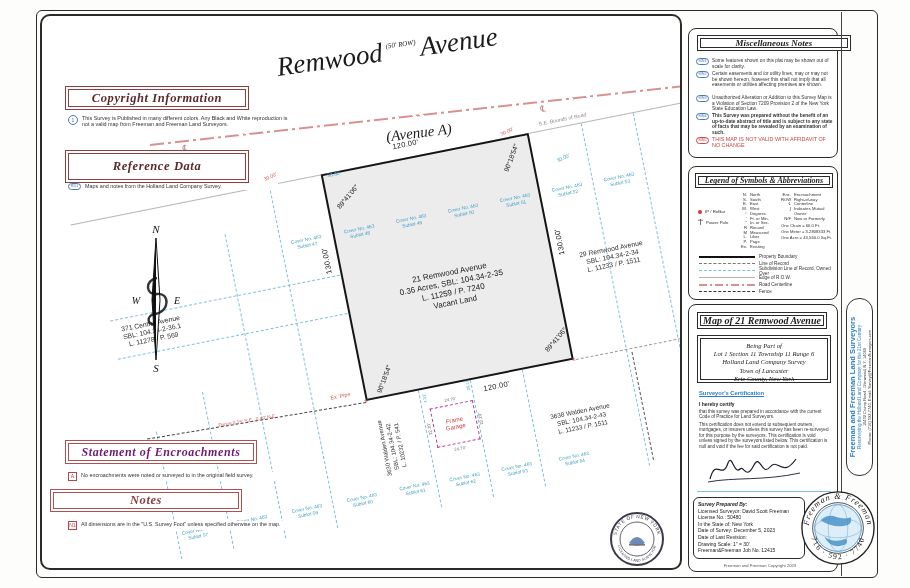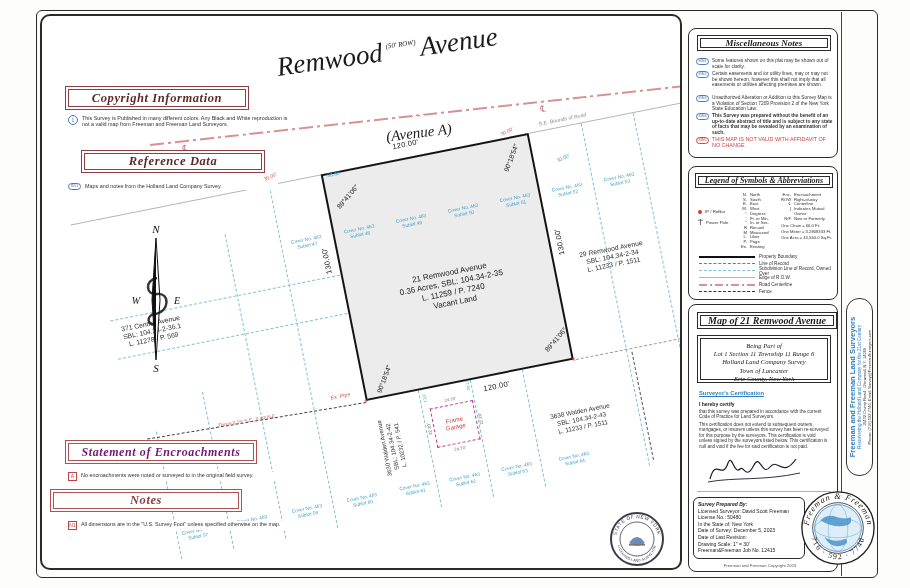--- a/index.html
+++ b/index.html
@@ -194,21 +194,21 @@
     <div class="hdr" style="left:23px;top:70px;width:184px;height:24px">
       <div class="hdr-in" style="font-size:12.5px">
           <span>Copyright Information</span>
         </div>
     </div>
     <div class="noterow" style="left:26px;top:99px;width:220px">
       <span class="badge-c">1</span>
       <span>This Survey is Published in many different colors.  Any Black and White reproduction is not a valid map from Freeman and Freeman Land Surveyors.</span>
     </div>
 
-    <div class="hdr" style="left:39px;top:134px;width:184px;height:23px">
+    <div class="hdr" style="left:23px;top:134px;width:184px;height:33px">
       <div class="hdr-in" style="font-size:12.5px">
           <span>Reference Data</span>
         </div>
     </div>
     <div class="noterow" style="left:26px;top:167px;width:210px">
       <span class="badge-o">RD1</span>
       <span>Maps and notes from the Holland Land Company Survey.</span>
     </div>
 
     <div class="hdr" style="left:23px;top:424px;width:192px;height:24px;border-color:#b05050">
@@ -226,21 +226,21 @@
           <span>Notes</span>
         </div>
     </div>
     <div class="noterow" style="left:26px;top:505px;width:245px">
       <span class="badge-s">N1</span>
       <span>All dimensions are in the "U.S. Survey Foot" unless specified otherwise on the map.</span>
     </div>
   </div>
 
   <div class="rpanel" style="left:688px;top:28px;width:150px;height:130px">
-    <div class="rtitle" style="left:8px;top:6px;width:134px;height:16px">
+    <div class="rtitle" style="left:8px;top:6px;width:154px;height:16px">
       <div class="rtitle-in" style="font-size:9px">
           <span>Miscellaneous Notes</span>
         </div>
     </div>
     <div class="mnrow" style="left:7px;top:29px;width:138px">
       <span class="badge-o">MN1</span>
       <span>Some features shown on this plat may be shown out of scale for clarity.</span>
     </div>
     <div class="mnrow" style="left:7px;top:42px;width:138px">
       <span class="badge-o">MN2</span>
@@ -385,21 +385,21 @@
           <span>Road Centerline</span>
         </div>
       <div class="linerow">
           <span class="sw" style="border-top:1.6px dashed #333"></span>
           <span>Fence</span>
         </div>
     </div>
   </div>
 
   <div class="rpanel" style="left:688px;top:304px;width:150px;height:268px">
-    <div class="rtitle" style="left:8px;top:7px;width:140px;height:17px">
+    <div class="rtitle" style="left:8px;top:7px;width:130px;height:17px">
       <div class="rtitle-in" style="font-size:10px">
           <span>Map of 21 Remwood Avenue</span>
         </div>
     </div>
     <div class="rtitle" style="left:8px;top:30px;width:134px;height:48px">
       <div class="rtitle-in serifit ctr" style="font-size:6.6px;line-height:8.4px;display:block;padding-top:3px;font-weight:normal">
         <span>Being Part of</span><br>
         <span>Lot 1 Section 11 Township 11 Range 6</span><br>
         <span>Holland Land Company Survey</span><br>
         <span>Town of Lancaster</span><br>

